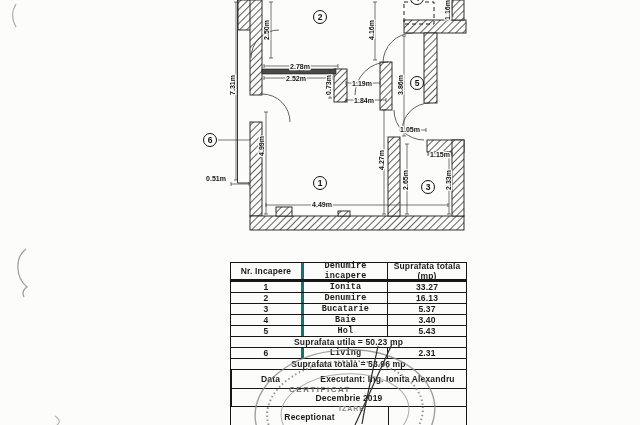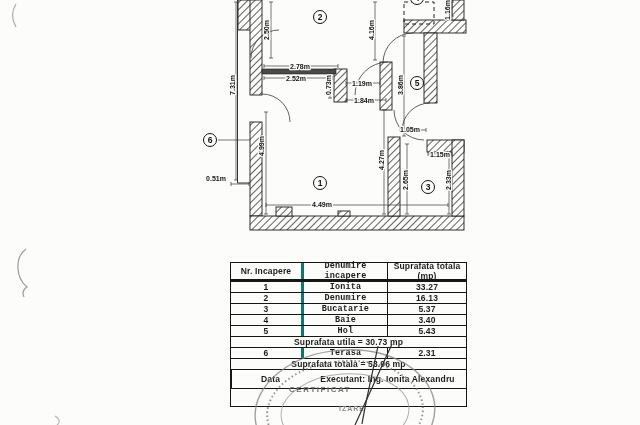--- a/index.html
+++ b/index.html
@@ -186,38 +186,43 @@
       <div class="c c2">Baie</div>
       <div class="c c3">3.40</div>
     </div>
     <div class="tr data">
       <div class="c c1">5</div>
       <div class="c c2">Hol</div>
       <div class="c c3">5.43</div>
     </div>
 
     <div class="tr merged">
-      <span>Suprafata utila = 30.73 mp</span>
+      <span>Suprafata utila = 50.23 mp</span>
     </div>
 
     <div class="tr data">
       <div class="c c1">6</div>
-      <div class="c c2">Terasa</div>
+      <div class="c c2">Living</div>
       <div class="c c3">2.31</div>
     </div>
 
     <div class="tr merged">
       <span>Suprafata totala = 53.96 mp</span>
     </div>
 
     <div class="tr sig h-exec">
       <div class="c c3">Data</div>
       <div class="c cwide">Executant: Ing. Ionita Alexandru</div>
     </div>
     <div class="tr sig h-semn">
+      <div class="c c3">Decembrie 2019</div>
+    </div>
+    <div class="tr sig h-recv">
+      <div class="c cwide">Receptionat</div>
+      <div class="c c3"></div>
     </div>
   </div>
 
   <svg class="stamp" viewBox="0 0 200 90">
     <g opacity="0.8" transform="rotate(-4 95 77)">
       <ellipse cx="95" cy="77" rx="90" ry="62" fill="none" stroke="#8a8a8a" stroke-width="1.4"></ellipse>
       <ellipse cx="95" cy="77" rx="78" ry="51" fill="none" stroke="#7d7d7d" stroke-width="2" stroke-dasharray="1.5 2.6"></ellipse>
       <ellipse cx="95" cy="77" rx="64" ry="38" fill="none" stroke="#9a9a9a" stroke-width="1"></ellipse>
     </g>
     <text class="stamp-word" x="70" y="57" text-anchor="middle">CERTIFICAT</text>

